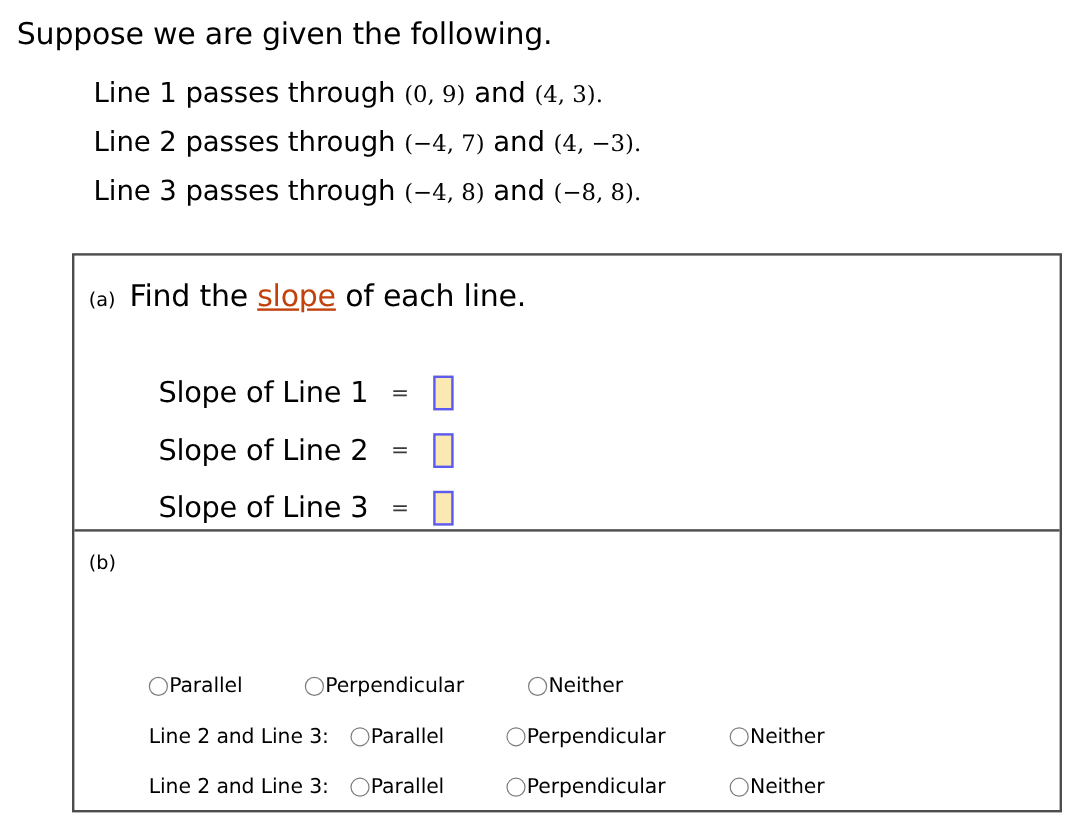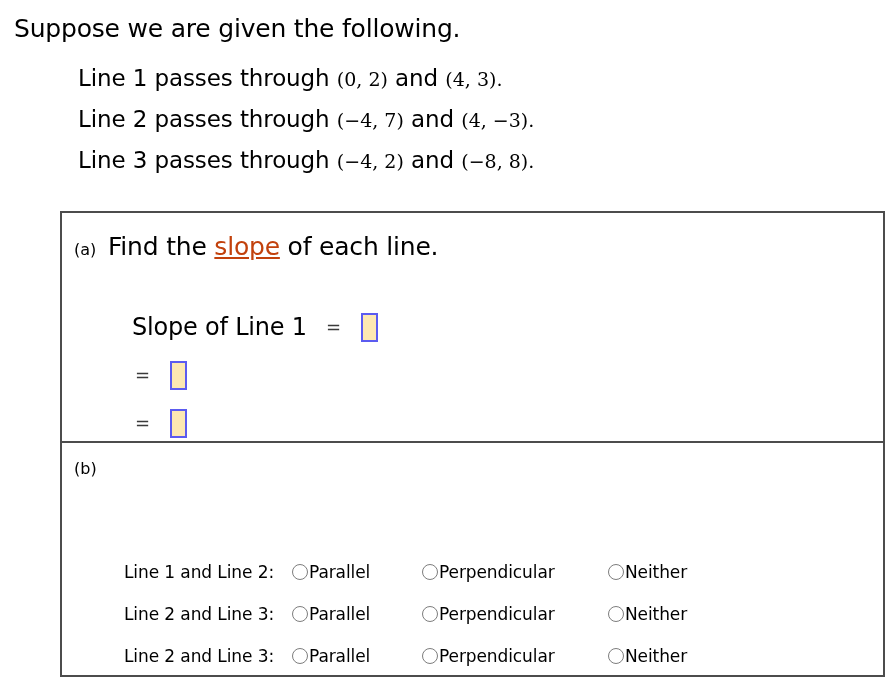--- a/index.html
+++ b/index.html
@@ -182,35 +182,35 @@
 </style>
 </head>
 <body>
 
 <div class="intro">Suppose we are given the following.</div>
 
 <div class="given-list">
 
   <div class="given-line">
     <span>Line 1 passes through</span>
-    <span class="coord">(0, 2)</span>
+    <span class="coord">(0, 9)</span>
     <span>and</span>
     <span class="coord">(4, 3)</span><span class="coord">.</span>
   </div>
 
   <div class="given-line">
     <span>Line 2 passes through</span>
     <span class="coord">(−4, 7)</span>
     <span>and</span>
     <span class="coord">(4, −3)</span><span class="coord">.</span>
   </div>
 
   <div class="given-line">
     <span>Line 3 passes through</span>
-    <span class="coord">(−4, 2)</span>
+    <span class="coord">(−4, 8)</span>
     <span>and</span>
     <span class="coord">(−8, 8)</span><span class="coord">.</span>
   </div>
 
 </div>
 
 <div class="answer-box">
 
   <div class="divider"></div>
 
@@ -223,44 +223,45 @@
 
     <div class="slope-lines">
 
       <div class="slope-row">
         <span class="slope-label">Slope of Line 1</span>
         <span class="eqsign">=</span>
         <input class="answer-input" type="text" value="" style="">
       </div>
 
       <div class="slope-row">
+        <span class="slope-label">Slope of Line 2</span>
         <span class="eqsign">=</span>
         <input class="answer-input" type="text" value="" style="">
       </div>
 
       <div class="slope-row">
+        <span class="slope-label">Slope of Line 3</span>
         <span class="eqsign">=</span>
         <input class="answer-input" type="text" value="" style="">
       </div>
 
     </div>
   </div>
 
   <div class="part part-b">
 
     <div class="part-row">
       <span class="part-label">(b)</span>
       <span class="prompt-block">
       </span>
     </div>
 
     <div class="radio-table">
 
       <div class="radio-row">
-        <span class="pair-label">Line 1 and Line 2:</span>
         <label class="opt opt-parallel">
           <span class="radio-circle"></span>
           <span class="opt-label">Parallel</span>
         </label>
         <label class="opt opt-perpendicular">
           <span class="radio-circle"></span>
           <span class="opt-label">Perpendicular</span>
         </label>
         <label class="opt opt-neither">
           <span class="radio-circle"></span>

